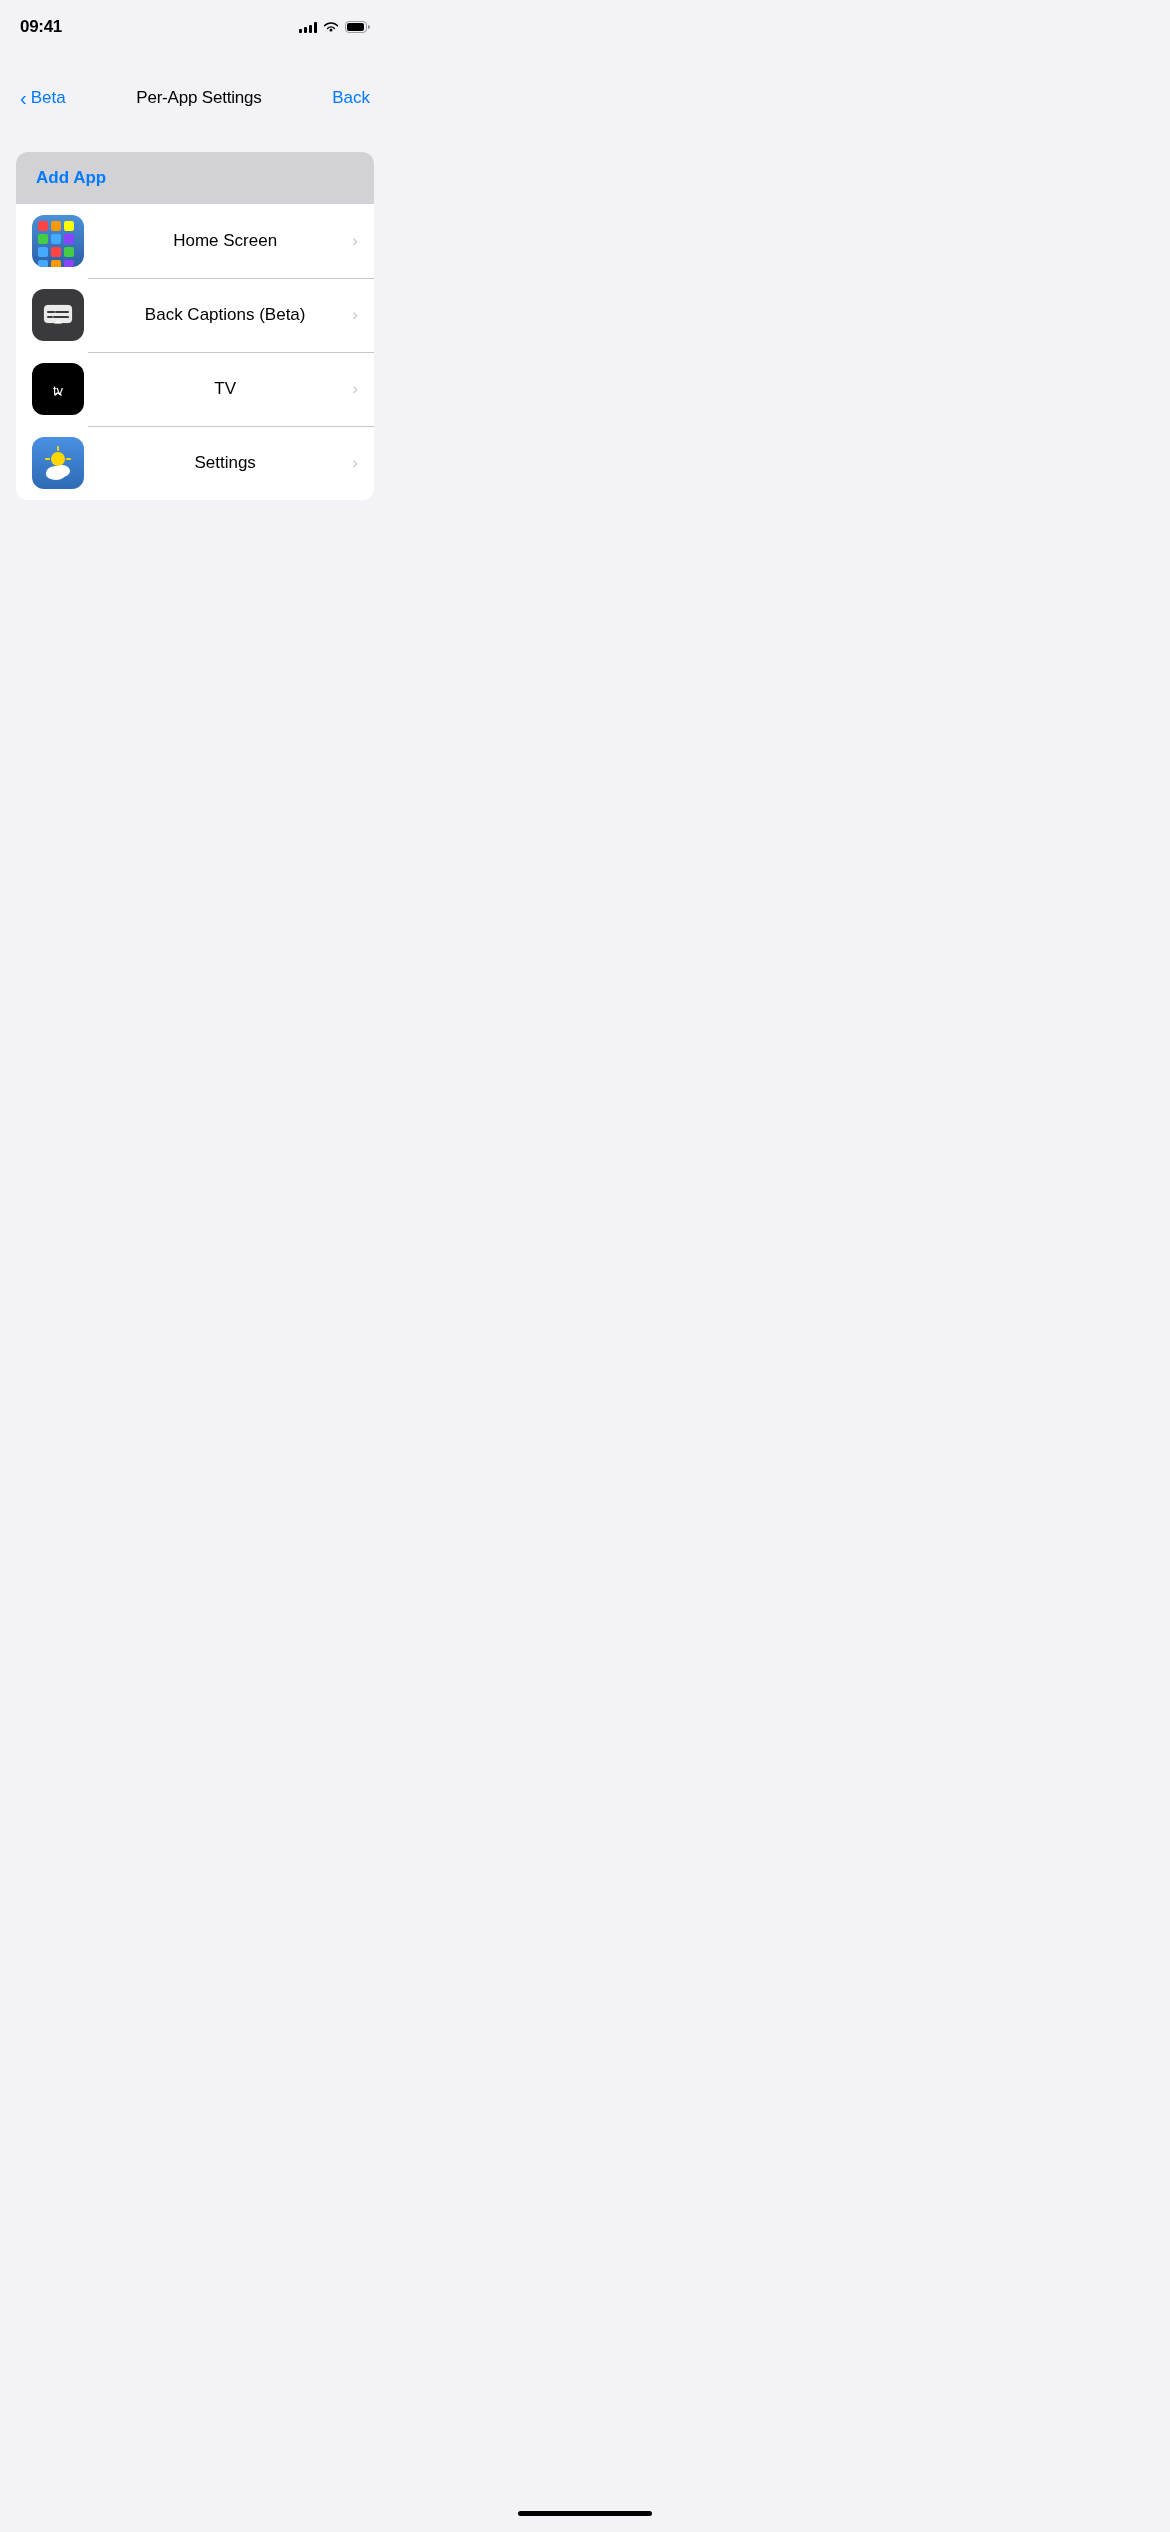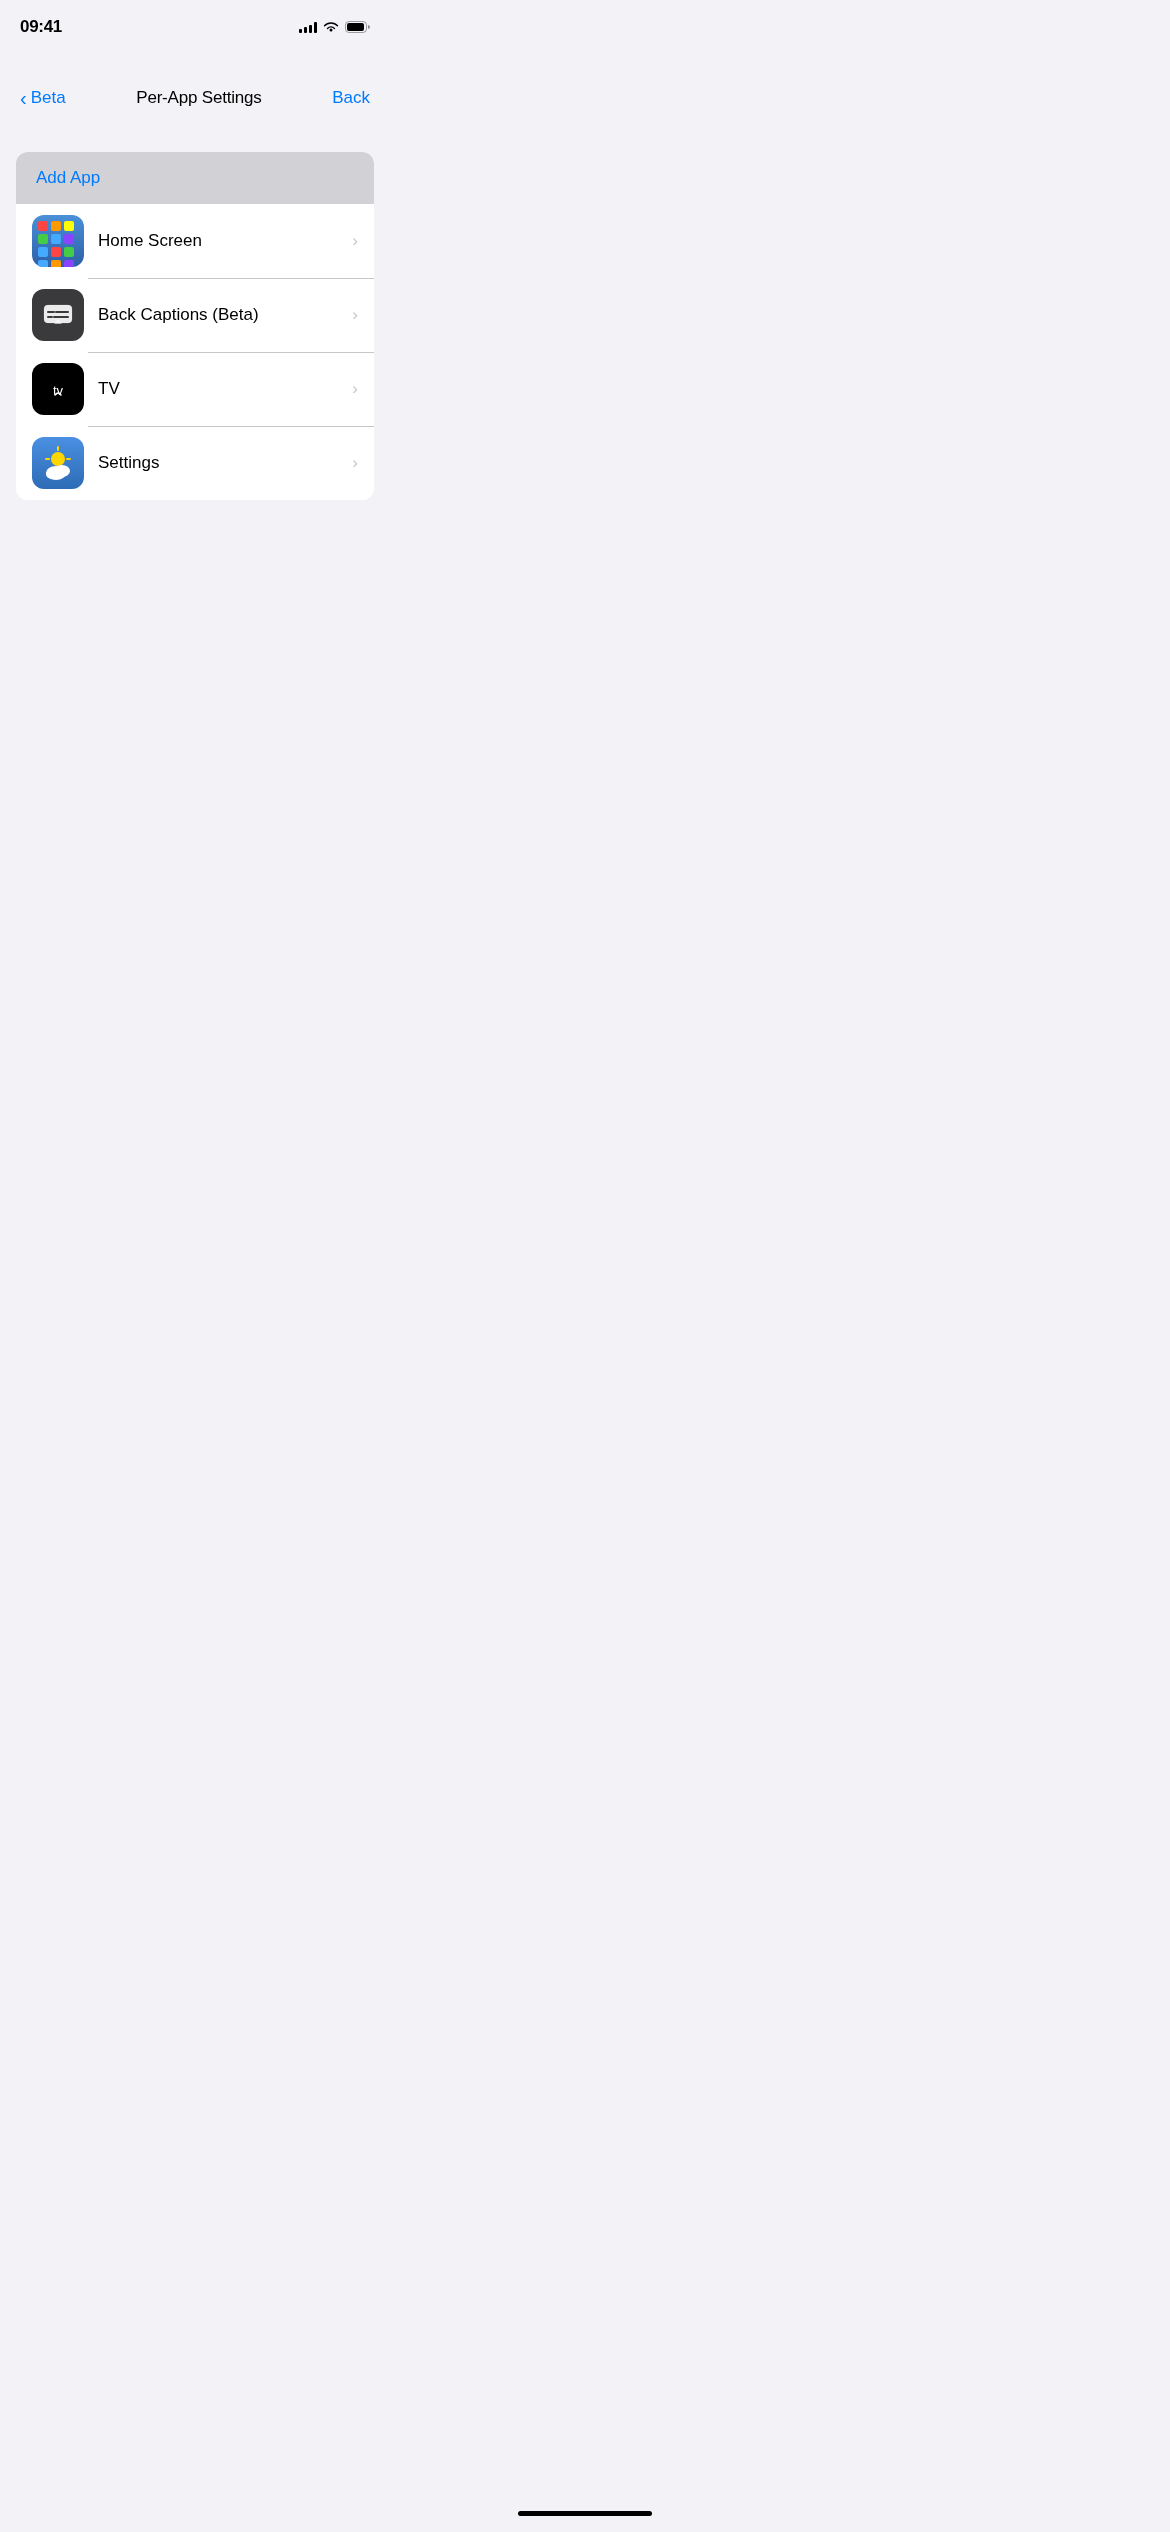--- a/index.html
+++ b/index.html
@@ -106,34 +106,35 @@
     
     .add-app-row {
       background: #d1d1d6;
       padding: 16px 20px;
       cursor: pointer;
     }
 
     .add-app-label {
       color: #007aff;
       font-size: 17px;
-      font-weight: 400;
+      font-weight: 700;
     }
 
     
     .app-list {
       background: #fff;
     }
 
     .app-row {
       display: flex;
       align-items: center;
       padding: 11px 16px 11px 16px;
       cursor: pointer;
       position: relative;
+      text-align: center;
     }
 
     .app-row:not(:last-child)::after {
       content: '';
       position: absolute;
       bottom: 0;
       left: 72px;
       right: 0;
       height: 0.5px;
       background: #c6c6c8;

